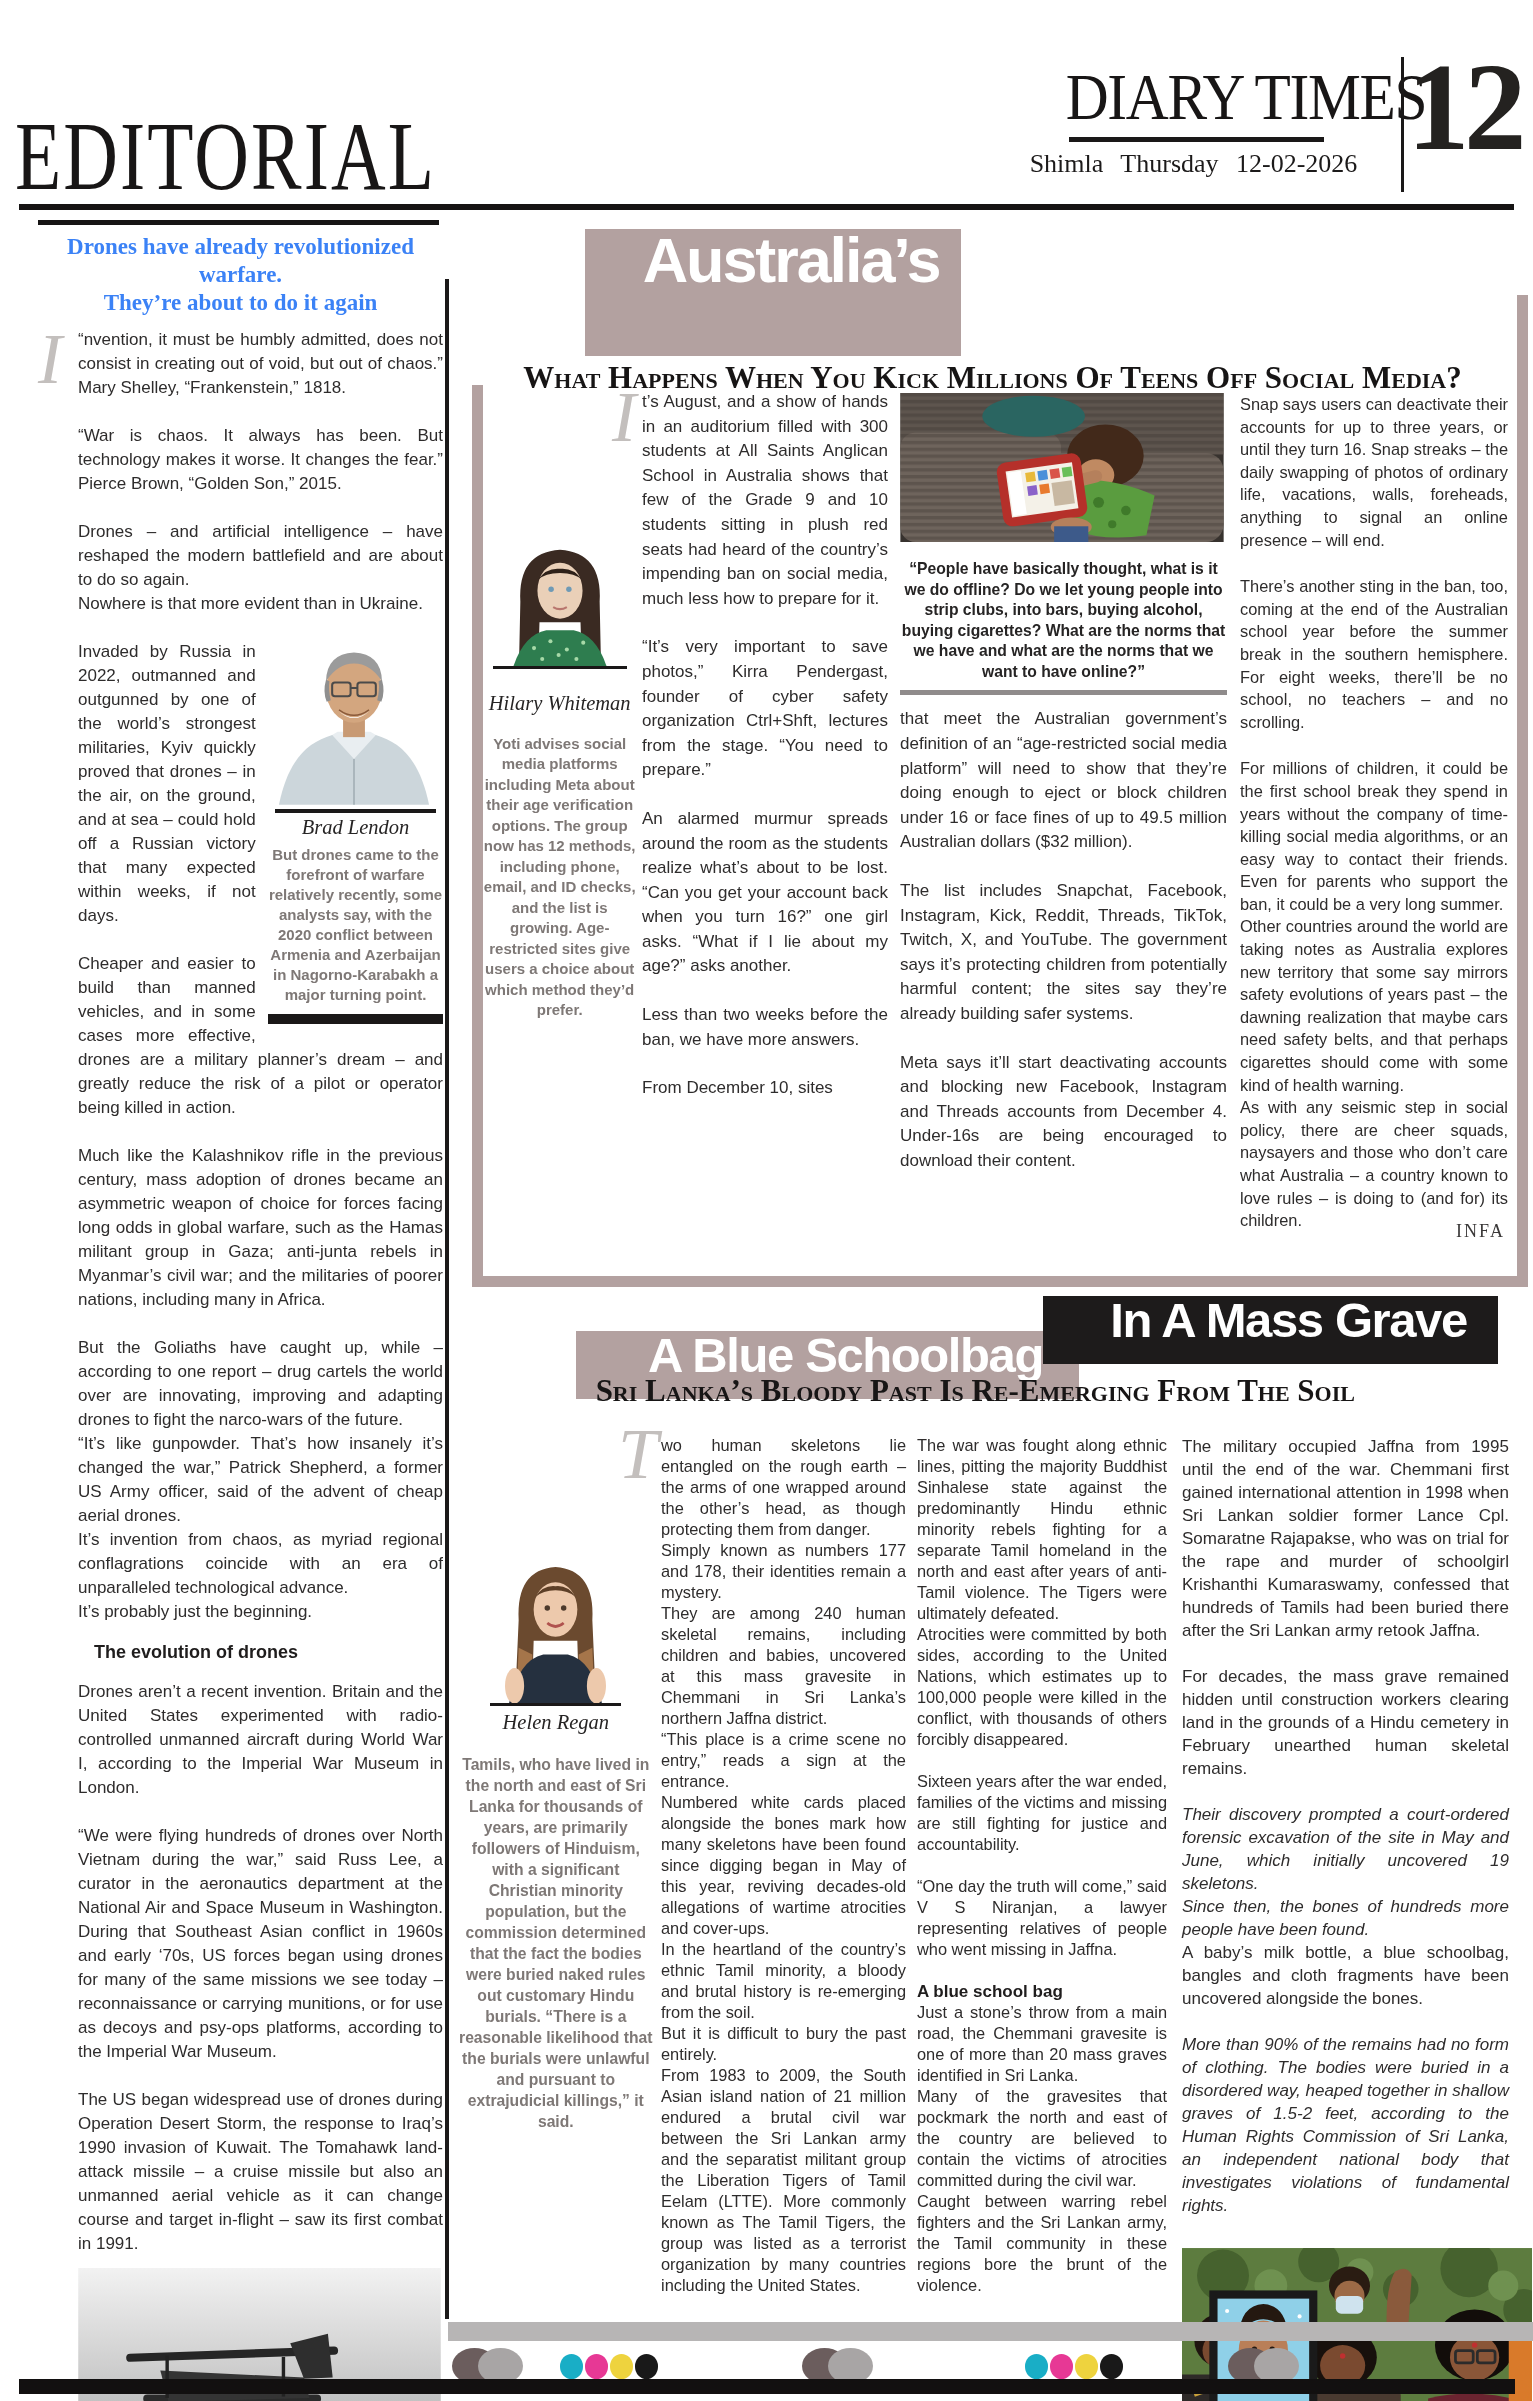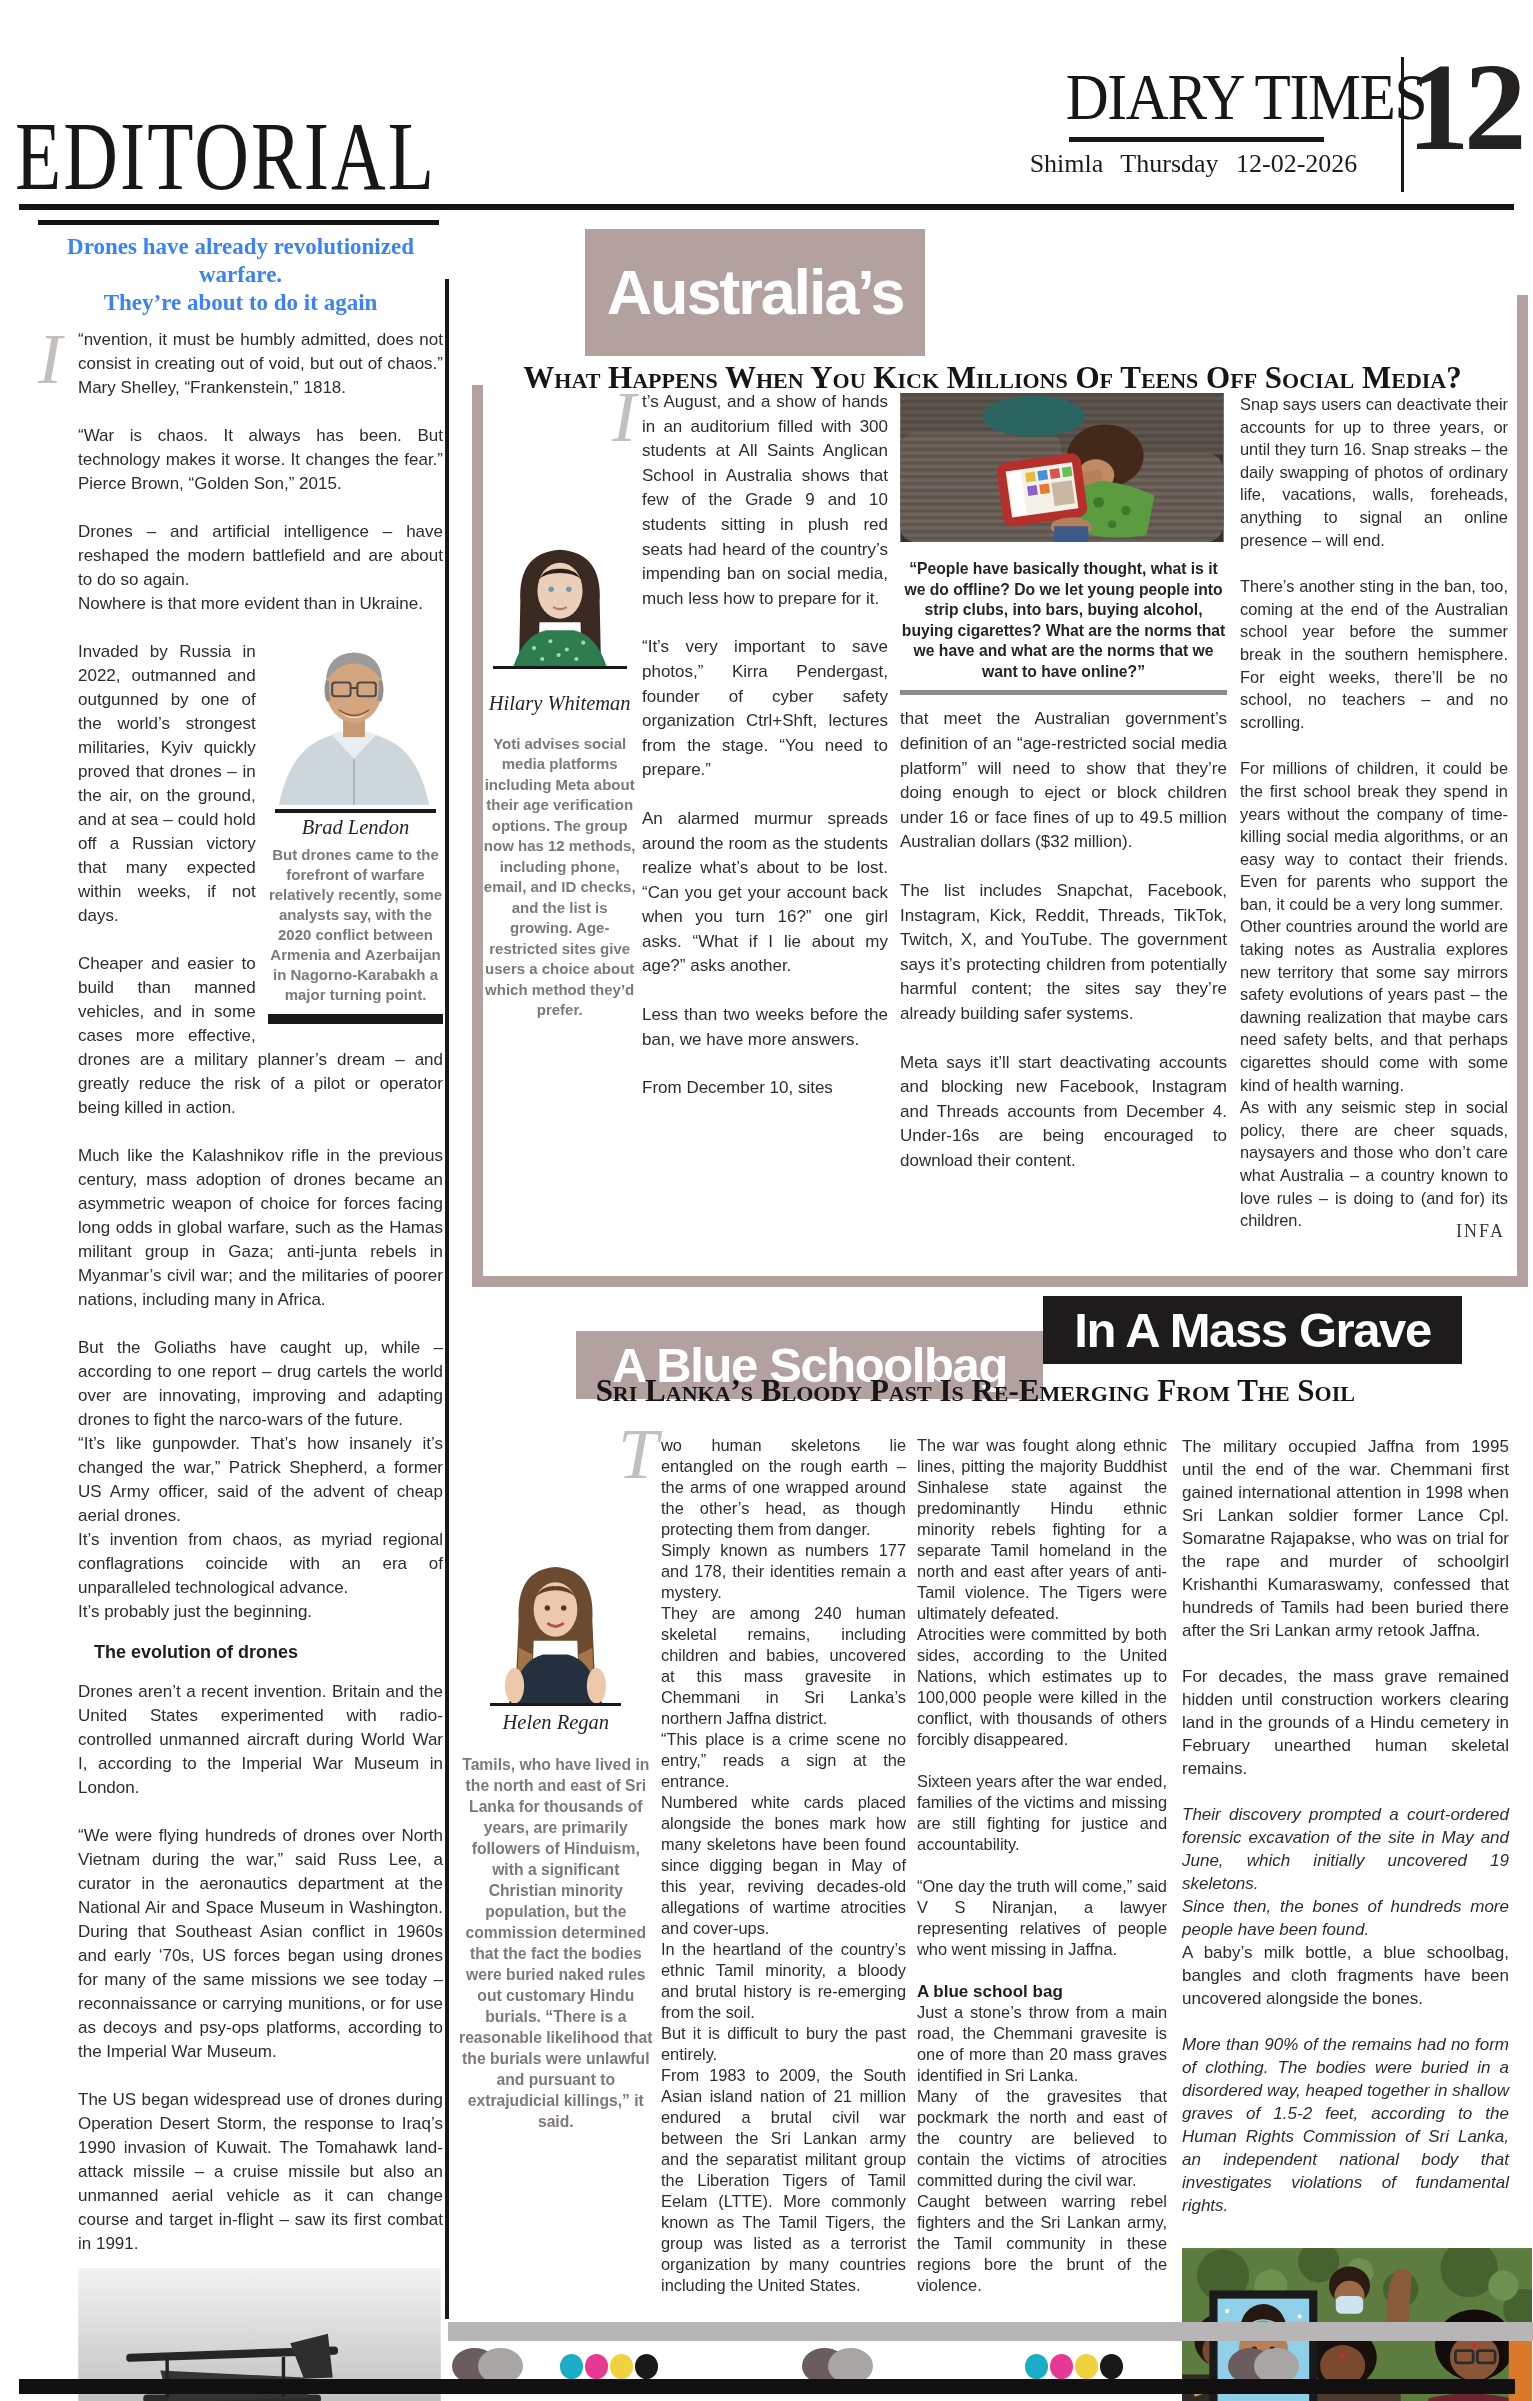--- a/index.html
+++ b/index.html
@@ -34,21 +34,21 @@
   .dc-drones{position:absolute;left:-40px;top:-5.5px;}
   .drone-rail{float:right;width:175px;margin:4.1px 0 8.2px 12.3px;}
   .drone-rail svg{display:block;}
   .rail-rule{height:3.4px;background:#1a1818;margin:4.1px 6.8px 2.7px;}
   .drone-rail .pullquote{font-size:15px;line-height:20px;text-align:center;margin-top:5.5px;}
   .rail-endbar{height:10.3px;background:#1a1818;margin-top:8.2px;}
   .evo-subhead{font:700 18px/24px "Liberation Sans",sans-serif;color:#1f1d1d;margin:16px;}
   .biplane-fig{margin-top:12.3px;}
   
   .aus{left:472px;top:229px;width:1063px;height:1058px;}
-  .band-cell{display:flex;align-items:center;justify-content:center;color:#fff;white-space:nowrap;}
+  .band-cell{display:flex;justify-content:center;color:#fff;white-space:nowrap;padding-left:36px;}
   .aus .cell-m{left:113px;top:0;width:340px;height:127px;background:#b3a1a0;font:700 63px/1 "Liberation Sans",sans-serif;letter-spacing:-2.1px;}
   .aus .cell-b{left:453px;top:0;width:572px;height:127px;background:#1d1b1b;font:700 63px/1 "Liberation Sans",sans-serif;letter-spacing:-2.1px;}
   .aus-subhead{left:0;top:131px;width:1041px;text-align:center;font-size:31px;}
   .aus .frame-r{left:1045px;top:66px;width:11px;height:992px;background:#b3a1a0;}
   .aus .frame-b{left:0;top:1047px;width:1056px;height:11px;background:#b3a1a0;}
   .aus .frame-l{left:0;top:156px;width:11px;height:902px;background:#b3a1a0;}
   .aus .dc{left:140px;top:152px;}
   .railA{left:8.2px;top:311px;width:159px;}
   .railA svg{display:block;margin:0 auto;border-bottom:3.4px solid #1a1818;}
   .railA .caption-name{margin-top:22px;}

